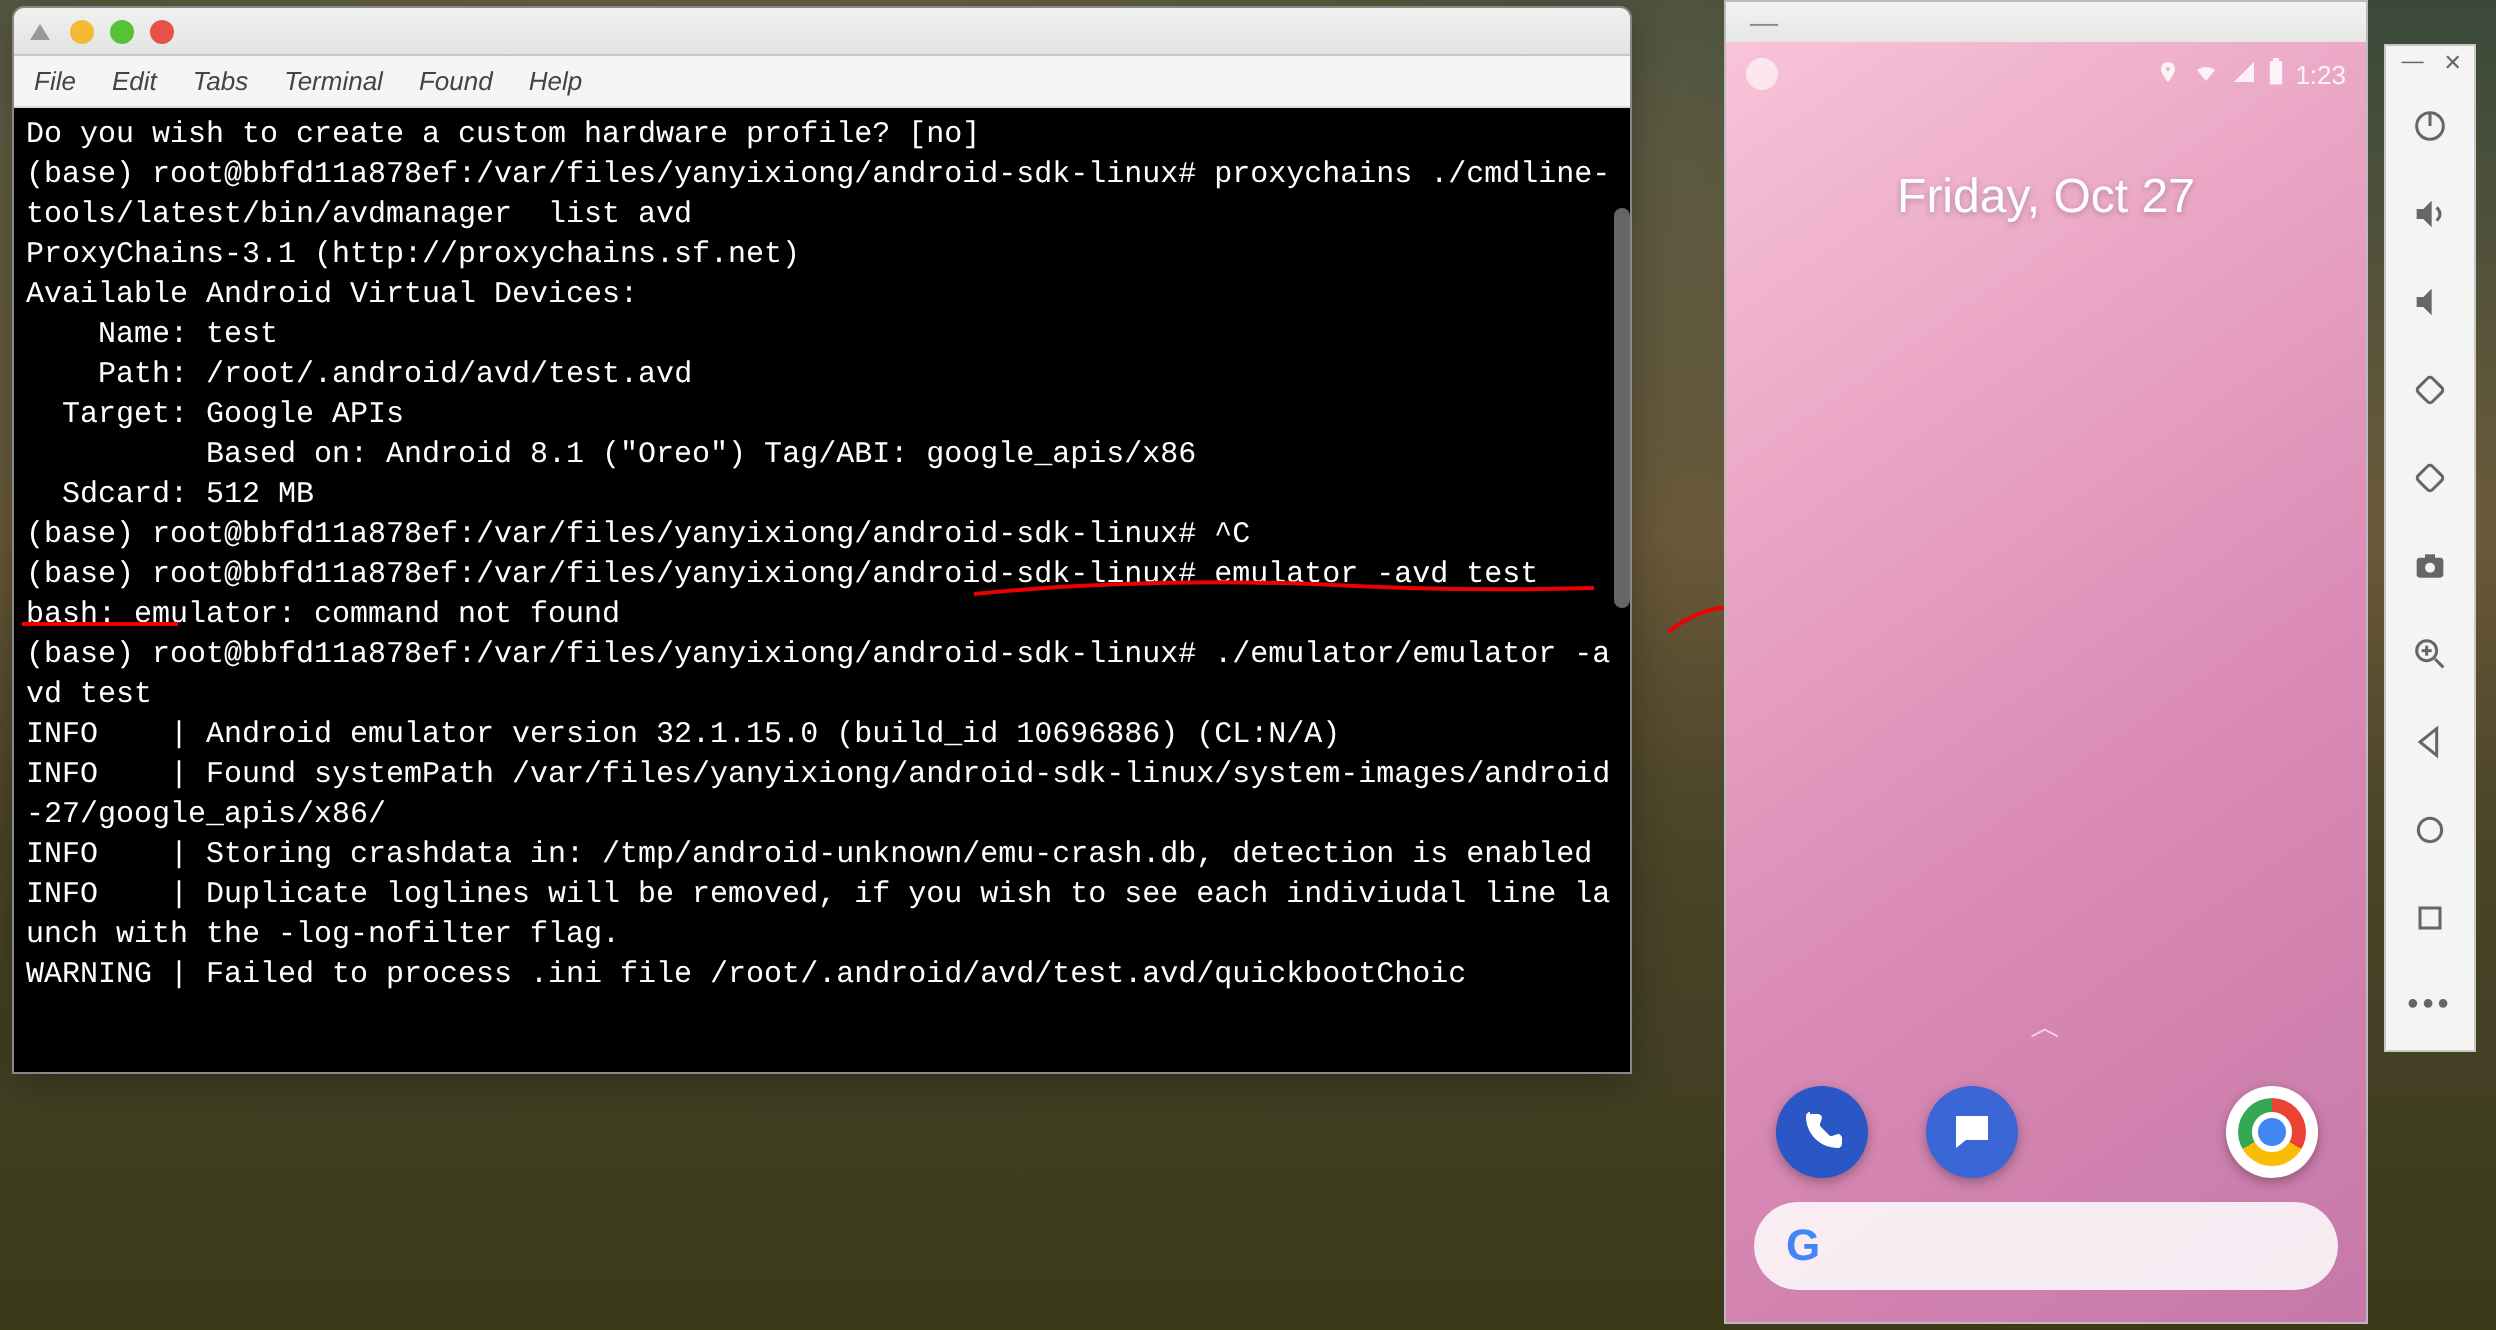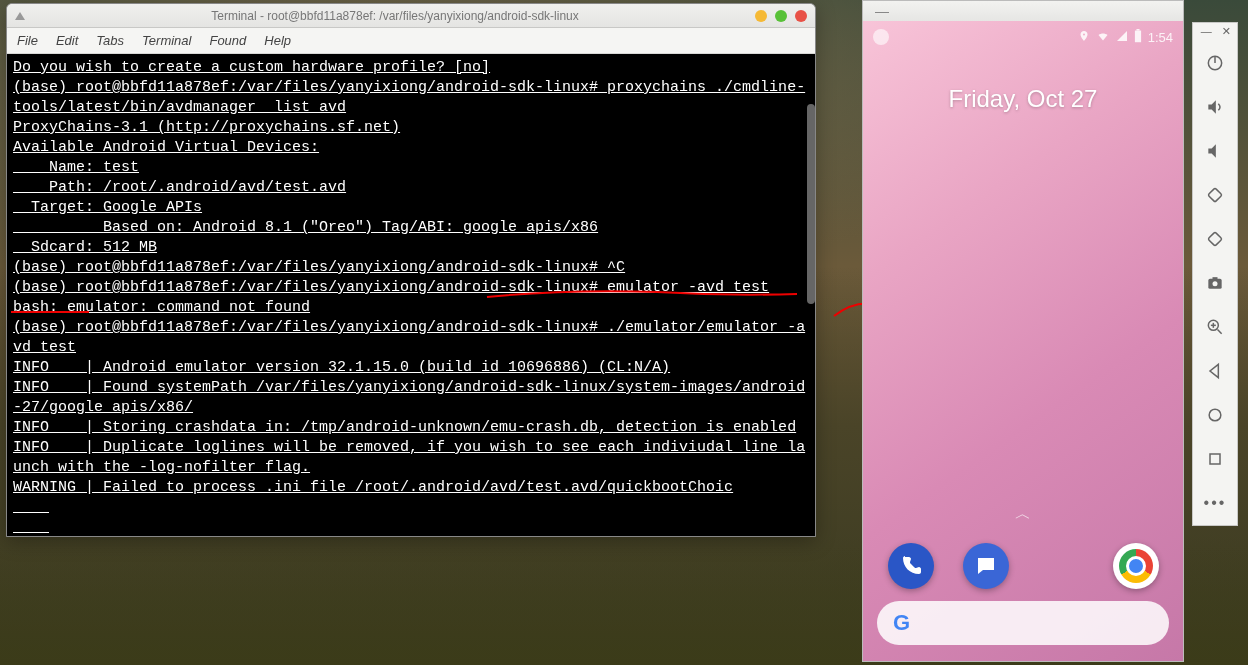--- a/index.html
+++ b/index.html
@@ -80,21 +80,20 @@
   color: #fff;
   font-family: "Courier New", monospace;
   font-size: 15px;
   line-height: 20px;
   padding: 4px 6px;
   white-space: pre-wrap;
   word-break: break-all;
   height: 482px;
   position: relative;
   overflow: hidden;
-  text-decoration: underline;
 }
 .scrollbar-track {
   position: absolute;
   right: 0; top: 50px; bottom: 0;
   width: 10px;
 }
 .scrollbar-thumb {
   position: absolute;
   right: 0; top: 0px;
   width: 8px;
@@ -263,21 +262,20 @@
 </style>
 </head>
 <body>
 
 <div class="desktop-bg"></div>
 <div class="grass"></div>
 
 <div class="terminal-window">
   <div class="titlebar">
     <div class="up-arrow"></div>
-    <div class="titlebar-title">Terminal - root@bbfd11a878ef: /var/files/yanyixiong/android-sdk-linux</div>
     <div class="window-controls">
       <div class="wc min"></div>
       <div class="wc max"></div>
       <div class="wc close"></div>
     </div>
   </div>
   <div class="menubar">
     <span>File</span>
     <span>Edit</span>
     <span>Tabs</span>
@@ -340,21 +338,21 @@
             <svg width="12" height="12" viewBox="0 0 24 24">
                 <path fill="rgba(255,255,255,0.85)" d="M2 22h20V2L2 22z"></path>
               </svg>
           </span>
           <span>
             <svg width="8" height="14" viewBox="0 0 10 18">
                 <rect x="1" y="2" width="8" height="15" fill="rgba(255,255,255,0.85)"></rect>
                 <rect x="3" y="0" width="4" height="2" fill="rgba(255,255,255,0.85)"></rect>
               </svg>
           </span>
-          <span style="font-size:13px;">1:54</span>
+          <span style="font-size:13px;">1:23</span>
         </div>
       </div>
       <div class="emu-date">Friday, Oct 27</div>
       <div class="emu-caret">︿</div>
       <div class="dock">
         <div class="appicon phone">
           <svg width="24" height="24" viewBox="0 0 24 24">
               <path fill="#fff" d="M6 2c-1 0-2 1-2 2 0 9 7 16 16 16 1 0 2-1 2-2v-3c0-1-1-2-2-2l-3 1c-1 0-1 0-2-1l-3-3c-1-1-1-1-1-2l1-3c0-1-1-2-2-2H6z"></path>
             </svg>
         </div>

